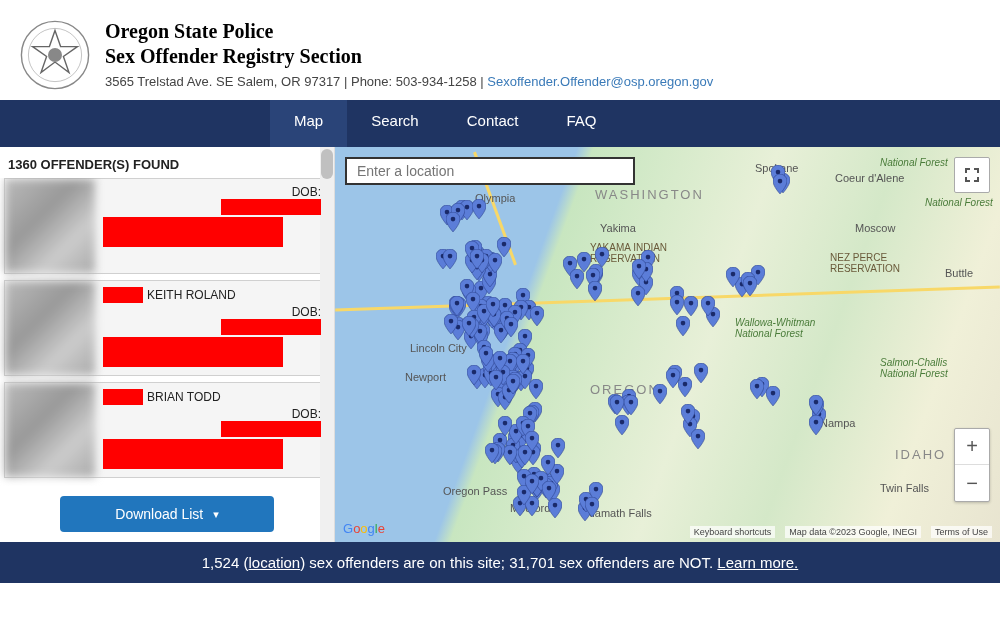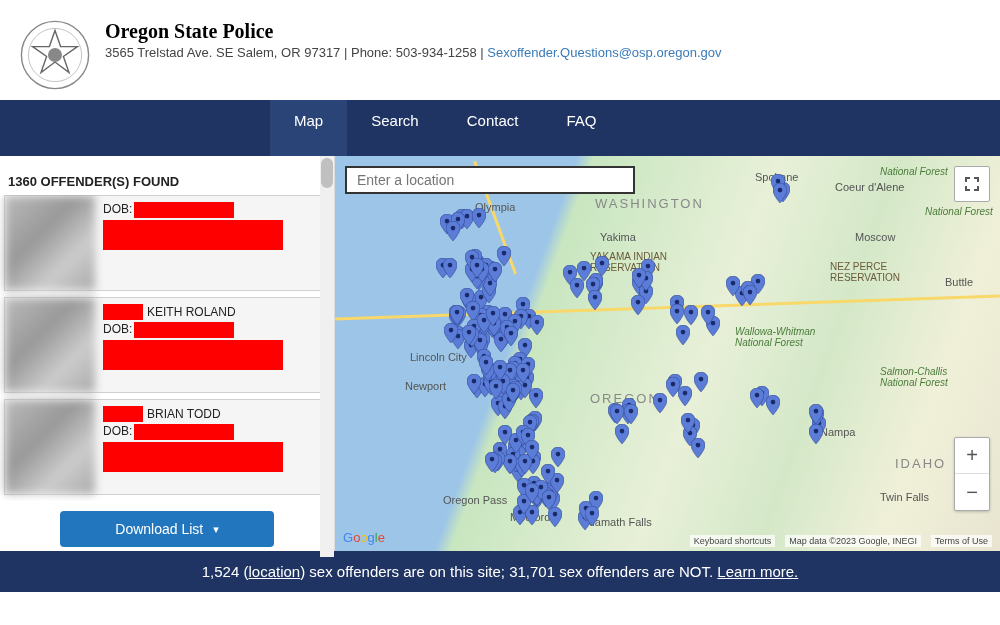--- a/index.html
+++ b/index.html
@@ -6,37 +6,37 @@
 body { font-family: Arial, Helvetica, sans-serif; background: #fff; width: 1000px; height: 625px; overflow: hidden; }
 
 .header { display: flex; align-items: flex-start; padding: 20px 20px 10px; gap: 15px; }
 .logo { width: 70px; height: 70px; position: relative; }
 .logo svg { width: 100%; height: 100%; }
 .header-text h1 { font-size: 20px; font-weight: bold; font-family: Georgia, serif; color: #000; margin-bottom: 2px; }
 .header-text h2 { font-size: 20px; font-weight: bold; font-family: Georgia, serif; color: #000; margin-bottom: 6px; }
 .header-text .address { font-size: 13px; color: #444; }
 .header-text .address a { color: #3a7ab8; text-decoration: none; }
 
-.navbar { background: #1f3462; display: flex; padding-left: 270px; height: 56px; }
+.navbar { background: #1f3462; display: flex; padding-left: 270px; height: 47px; }
 .navbar .nav-item { color: #fff; padding: 12px 24px; font-size: 15px; cursor: pointer; }
 .navbar .nav-item.active { background: #2a4478; }
 
 .main { display: flex; height: 395px; }
 
 .sidebar { width: 335px; border-right: 1px solid #ddd; display: flex; flex-direction: column; }
-.found-header { padding: 18px 8px 6px; font-size: 13px; font-weight: bold; color: #222; }
+.found-header { padding: 10px 8px 6px; font-size: 13px; font-weight: bold; color: #222; }
 .offender-list { flex: 1; overflow-y: auto; padding: 0 4px; }
 .offender-card { display: flex; background: #f5f5f5; border: 1px solid #d0d0d0; margin-bottom: 6px; height: 96px; }
 .offender-photo { width: 90px; height: 94px; background: linear-gradient(135deg, #bbb 0%, #999 40%, #ccc 70%, #aaa 100%); filter: blur(4px); }
 .offender-info { flex: 1; padding: 6px 8px; position: relative; }
 .redact { background: #ff0000; height: 16px; display: inline-block; }
 .offender-name-row { display: flex; align-items: center; margin-bottom: 2px; }
 .offender-name-row .redact { width: 40px; margin-right: 4px; }
 .offender-name { font-size: 12px; color: #222; }
-.offender-dob-row { display: flex; align-items: flex-start; margin-bottom: 2px; }
+.offender-dob-row { display: flex; align-items: flex-end; margin-bottom: 2px; flex-direction: column; }
 .offender-dob-label { font-size: 12px; color: #222; }
 .offender-dob-row .redact { width: 100px; margin-left: 2px; }
 .offender-big-redact { width: 180px; height: 30px; background: #ff0000; }
 .download-btn-wrap { padding: 10px 60px; }
 .download-btn { width: 100%; background: #2176bd; color: #fff; border: none; border-radius: 4px; padding: 10px 12px; font-size: 14px; cursor: pointer; display: flex; justify-content: center; align-items: center; gap: 10px; }
 .download-btn .chev { font-size: 11px; }
 
 .map-area { flex: 1; position: relative; overflow: hidden; }
 .map-bg { position: absolute; inset: 0; background: linear-gradient(110deg, #9cc5e8 0%, #9cc5e8 30%, #c8e6c0 32%, #e8f0d8 55%, #d4e8c8 70%, #f0f0d8 85%, #e8e4d0 100%); }
 .map-labels { position: absolute; inset: 0; }
@@ -79,22 +79,23 @@
   <div class="logo">
     <svg viewBox="0 0 100 100">
       <circle cx="50" cy="50" r="48" fill="none" stroke="#888" stroke-width="2"></circle>
       <circle cx="50" cy="50" r="38" fill="none" stroke="#aaa" stroke-width="1"></circle>
       <polygon points="50,15 58,38 82,38 62,52 70,75 50,60 30,75 38,52 18,38 42,38" fill="none" stroke="#666" stroke-width="2"></polygon>
       <circle cx="50" cy="50" r="10" fill="#888"></circle>
     </svg>
   </div>
   <div class="header-text">
     <h1>Oregon State Police</h1>
+    <h2>Sex Offender Registry Section</h2>
     <div class="address">
-      <span>3565 Trelstad Ave. SE Salem, OR 97317</span> | <span>Phone: 503-934-1258</span> | <a href="#">Sexoffender.Questions@osp.oregon.gov</a>
+      <span>3565 Trelstad Ave. SE Salem, OR 97317</span> | <span>Phone: 503-934-1258</span> | <a href="#">Sexoffender.Offender@osp.oregon.gov</a>
     </div>
   </div>
 </div>
 
 <div class="navbar">
   <div class="nav-item active">Map</div>
   <div class="nav-item">Search</div>
   <div class="nav-item">Contact</div>
   <div class="nav-item">FAQ</div>
 </div>

